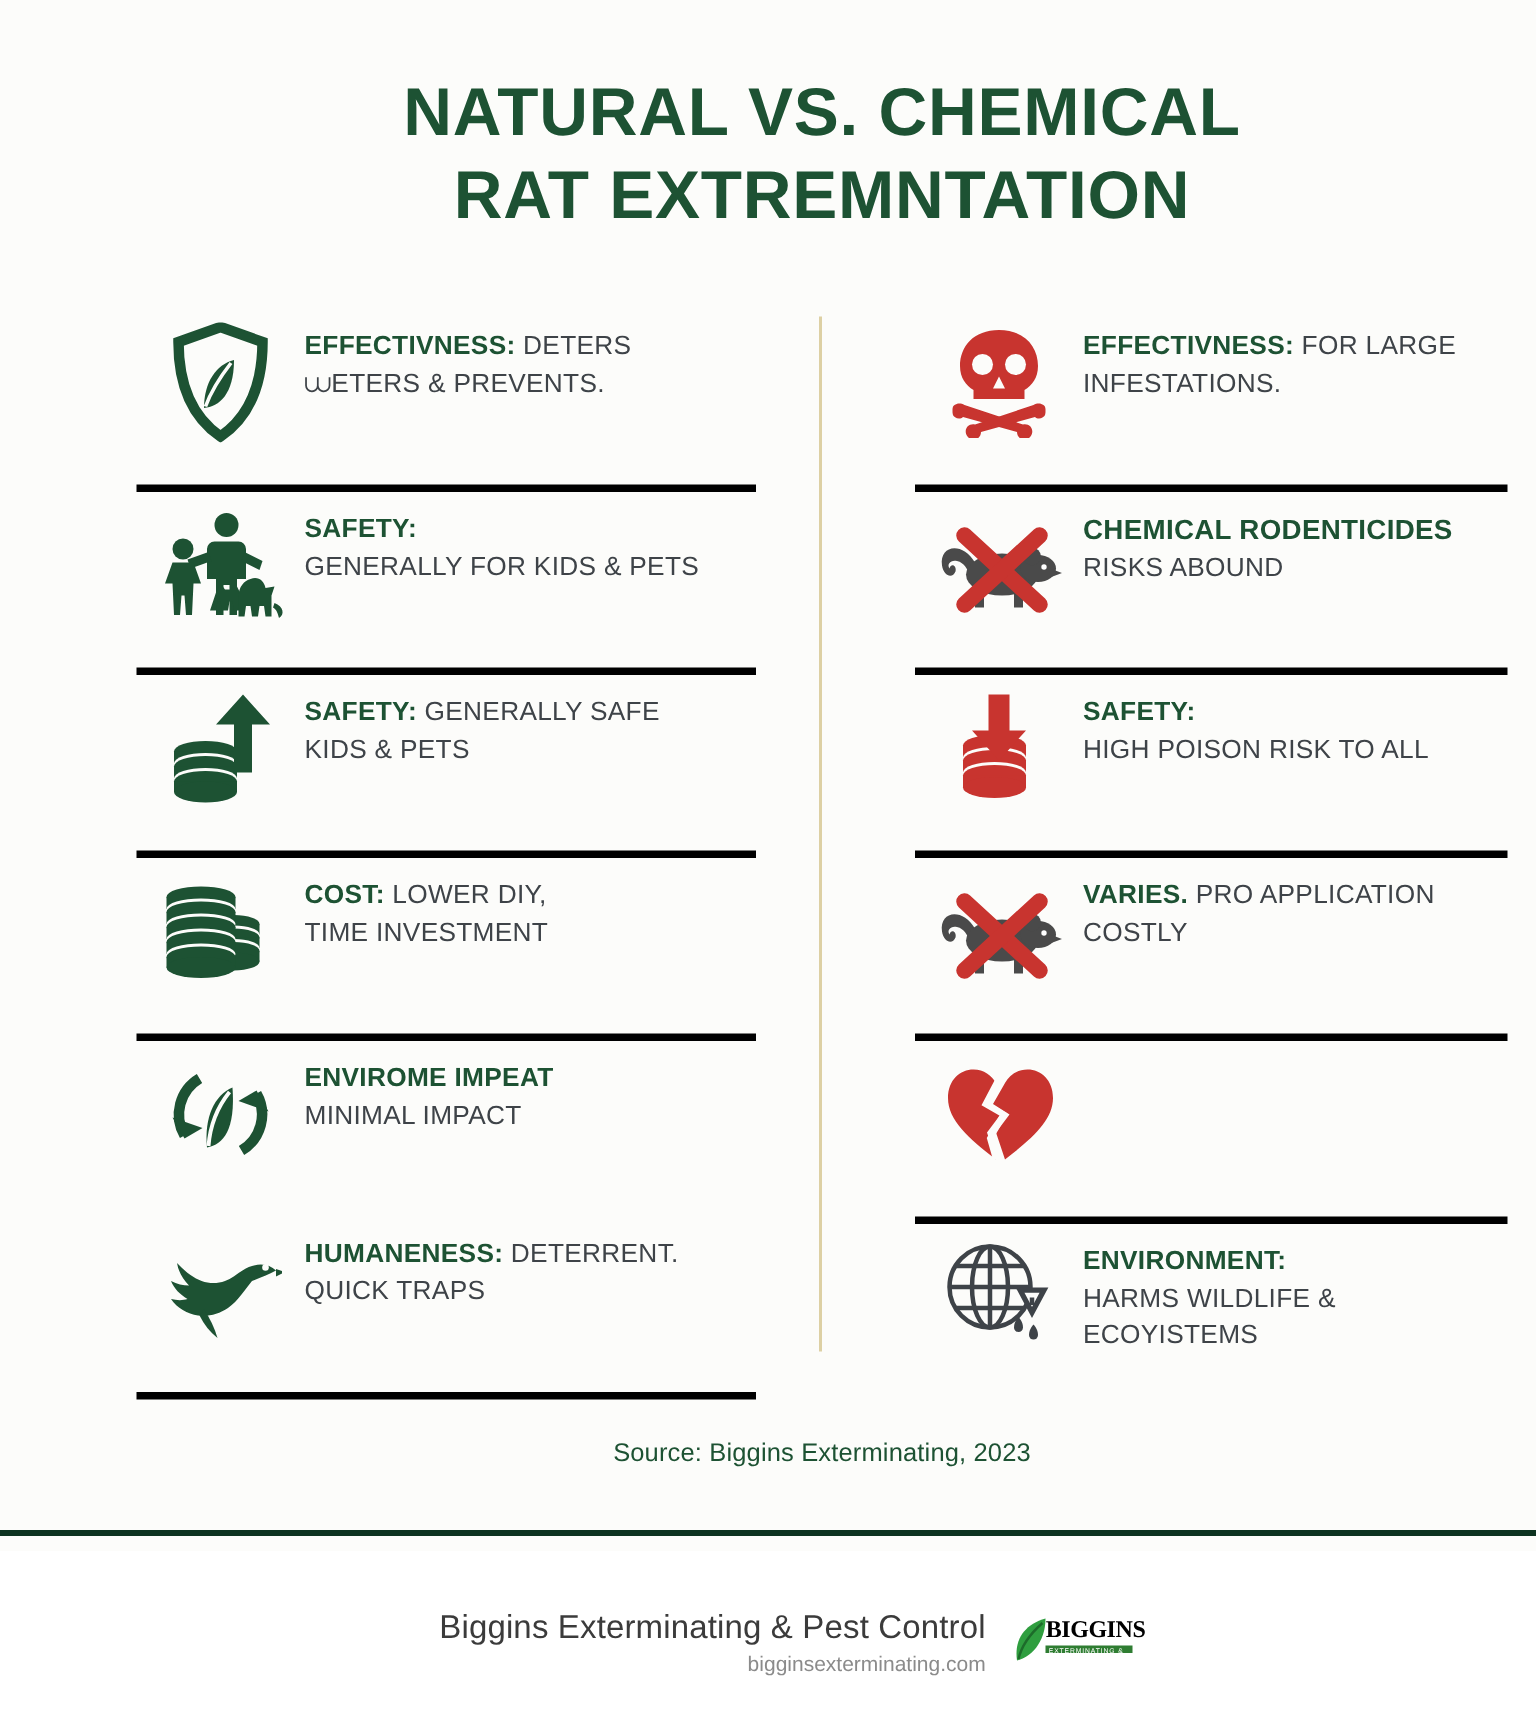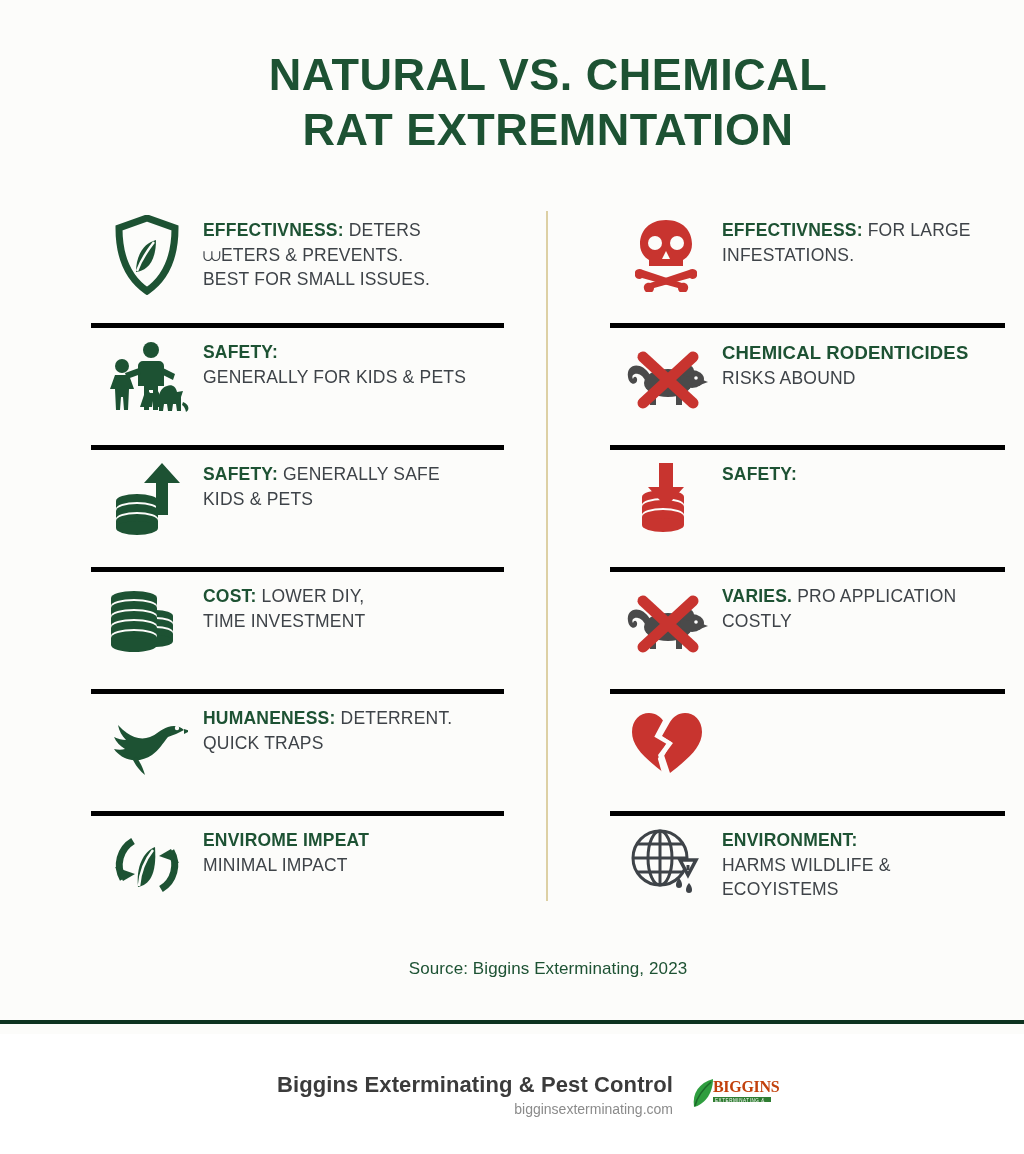--- a/index.html
+++ b/index.html
@@ -126,21 +126,21 @@
     justify-content: center;
     padding-right: 10px;
     box-sizing: border-box;
   }
   .footer-text {
     text-align: right;
     margin-right: 18px;
   }
   .footer-company {
     font-size: 22px;
-    font-weight: bold;
+    font-weight: normal;
     color: #3b3b3b;
     letter-spacing: 0.1px;
   }
   .footer-site {
     font-size: 14px;
     color: #8b8b8b;
     margin-top: 3px;
   }
   .footer-logo {
     display: flex;
@@ -149,21 +149,21 @@
 
   
   .logo-box { position: relative; width: 82px; height: 38px; }
   .logo-word {
     position: absolute;
     left: 22px;
     top: 3px;
     font-family: "Liberation Serif", serif;
     font-weight: bold;
     font-size: 16px;
-    color: #c2410c;
+    color: #000000;
     letter-spacing: -0.3px;
   }
   .logo-bar {
     position: absolute;
     left: 22px;
     top: 22px;
     width: 58px;
     height: 5px;
     background: #2f7d32;
   }
@@ -197,21 +197,20 @@
         <div class="row-icon">
           <svg width="66" height="80" viewBox="0 0 66 80">
             <path d="M33 3 L61 13 C61 42 52 63 33 76 C14 63 5 42 5 13 Z" fill="none" stroke="#1d5233" stroke-width="7"></path>
             <path d="M42 25 C42 48 32 56 22 57 C22 40 30 28 42 25 Z" fill="#1d5233"></path>
             <path d="M40 27 C33 36 27 45 23 56" stroke="#fcfcfa" stroke-width="2.4" fill="none"></path>
           </svg>
         </div>
         <div class="row-text">
           <span class="lbl">EFFECTIVNESS:</span><span class="body"> DETERS</span>
           <span class="line2">⩊ETERS &amp; PREVENTS.</span>
-          <span class="line2">BEST FOR SMALL ISSUES.</span>
         </div>
       </div>
 
       <div class="row">
         <div class="row-icon">
           <svg width="92" height="74" viewBox="0 0 92 74" fill="#1d5233">
 
             <circle cx="50" cy="10" r="8"></circle>
             <path d="M42 21 h16 a5 5 0 0 1 5 5 v20 h-6 v24 h-5 V50 h-4 v20 h-5 V46 h-6 V26 a5 5 0 0 1 5 -5 z"></path>
 
@@ -287,49 +286,49 @@
               <ellipse cx="26" cy="57" rx="23" ry="7"></ellipse>
             </g>
           </svg>
         </div>
         <div class="row-text">
           <span class="lbl">COST:</span><span class="body"> LOWER DIY,</span>
           <span class="line2">TIME INVESTMENT</span>
         </div>
       </div>
 
-      <div class="row">
-        <div class="row-icon">
-          <svg width="82" height="66" viewBox="0 0 82 66" fill="#1d5233">
-            <path d="M78 20 c-4 -4 -10 -5 -16 -3 c-7 2 -12 8 -18 10 c-8 3 -16 1 -23 -4 c-3 -2 -6 -5 -9 -8 c1 6 4 11 8 15 c-4 0 -8 -1 -12 -3 c2 5 6 9 11 12 c-3 1 -7 1 -11 0 c4 6 11 10 18 11 c7 1 14 -1 20 -5 c7 -5 11 -12 16 -18 c5 -2 11 -4 16 -7 z"></path>
-            <circle cx="71" cy="18" r="2.2" fill="#fcfcfa"></circle>
-            <path d="M78 19 l6 2 l-6 3 z"></path>
-            <path d="M30 46 c4 6 7 12 9 19 c-5 -4 -9 -9 -12 -15 z"></path>
-          </svg>
-        </div>
-        <div class="row-text">
-          <span class="lbl">HUMANENESS:</span><span class="body"> DETERRENT.</span>
-          <span class="line2">QUICK TRAPS</span>
-        </div>
-      </div>
-
       <div class="row last">
         <div class="row-icon">
           <svg width="80" height="76" viewBox="0 0 80 76" fill="none">
             <path d="M16 52 A28 28 0 0 1 26 14" stroke="#1d5233" stroke-width="7" fill="none"></path>
             <path d="M8 40 l8 14 l12 -7 z" fill="#1d5233"></path>
             <path d="M64 24 A28 28 0 0 1 54 62" stroke="#1d5233" stroke-width="7" fill="none"></path>
             <path d="M72 36 l-8 -14 l-12 7 z" fill="#1d5233"></path>
             <path d="M48 20 C50 48 42 58 31 60 C29 40 36 25 48 20 Z" fill="#1d5233"></path>
             <path d="M46 23 C38 33 33 46 32 59" stroke="#fcfcfa" stroke-width="2.6"></path>
           </svg>
         </div>
         <div class="row-text">
           <span class="lbl">ENVIROME IMPEAT</span><span class="body"></span>
           <span class="line2">MINIMAL IMPACT</span>
+        </div>
+      </div>
+
+      <div class="row">
+        <div class="row-icon">
+          <svg width="82" height="66" viewBox="0 0 82 66" fill="#1d5233">
+            <path d="M78 20 c-4 -4 -10 -5 -16 -3 c-7 2 -12 8 -18 10 c-8 3 -16 1 -23 -4 c-3 -2 -6 -5 -9 -8 c1 6 4 11 8 15 c-4 0 -8 -1 -12 -3 c2 5 6 9 11 12 c-3 1 -7 1 -11 0 c4 6 11 10 18 11 c7 1 14 -1 20 -5 c7 -5 11 -12 16 -18 c5 -2 11 -4 16 -7 z"></path>
+            <circle cx="71" cy="18" r="2.2" fill="#fcfcfa"></circle>
+            <path d="M78 19 l6 2 l-6 3 z"></path>
+            <path d="M30 46 c4 6 7 12 9 19 c-5 -4 -9 -9 -12 -15 z"></path>
+          </svg>
+        </div>
+        <div class="row-text">
+          <span class="lbl">HUMANENESS:</span><span class="body"> DETERRENT.</span>
+          <span class="line2">QUICK TRAPS</span>
         </div>
       </div>
 
     </div>
 
     <div class="col col-right">
 
       <div class="row">
         <div class="row-icon">
           <svg width="62" height="74" viewBox="0 0 62 74" fill="#c8342f">
@@ -384,20 +383,21 @@
             <rect x="9" y="46" width="42" height="8"></rect>
             <ellipse cx="30" cy="54" rx="21" ry="7" fill="#fcfcfa"></ellipse>
             <ellipse cx="30" cy="56" rx="21" ry="7"></ellipse>
             <rect x="9" y="56" width="42" height="8"></rect>
             <ellipse cx="30" cy="64" rx="21" ry="7"></ellipse>
             <path d="M26 2 h14 v24 h11 l-18 20 l-18 -20 h11 z"></path>
           </svg>
         </div>
         <div class="row-text">
           <span class="lbl">SAFETY:</span><span class="body"></span>
+          <span class="line2">HIGH POISON RISK TO ALL</span>
         </div>
       </div>
 
       <div class="row">
         <div class="row-icon">
           <svg width="84" height="72" viewBox="0 0 84 72">
             <g fill="#4a4a4a">
               <path d="M26 34 c-8 -14 -24 -12 -22 2 c1 7 7 9 9 4 c1 -4 -3 -6 -4 -2 c-2 -3 1 -6 5 -5 c5 1 7 6 9 10 z"></path>
               <ellipse cx="44" cy="42" rx="24" ry="14"></ellipse>
               <ellipse cx="68" cy="38" rx="12" ry="9"></ellipse>

